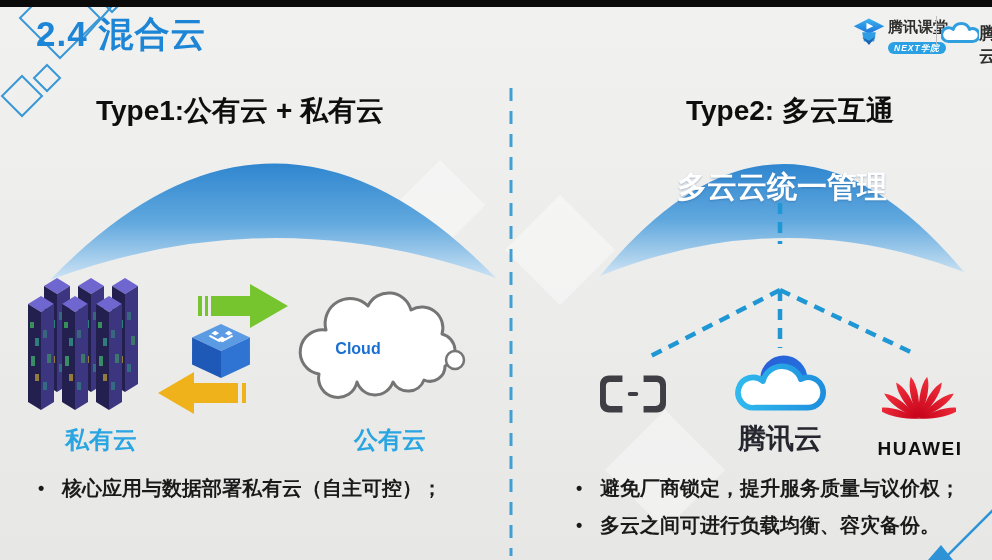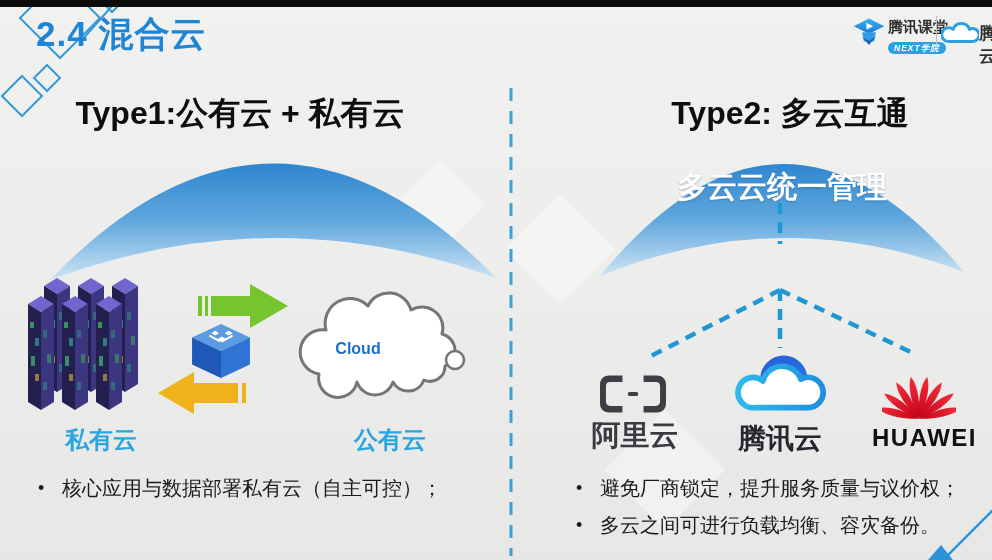--- a/index.html
+++ b/index.html
@@ -11,30 +11,30 @@
   #topbar{left:0;top:0;width:992px;height:7px;background:#0b0b0b;z-index:6;}
   #deco{left:0;top:0;width:992px;height:560px;z-index:1;pointer-events:none;}
   .z2{z-index:2;}
   #page-title{left:36px;top:11px;font-size:35px;font-weight:800;color:#1d85d6;letter-spacing:1px;z-index:3;}
   
   .brand-text{font-size:15px;font-weight:700;color:#2e2e2e;}
   #next-badge{background:#2ba0e2;color:#fff;font-size:8.5px;font-style:italic;font-weight:700;
               padding:1px 6px;border-radius:6px;letter-spacing:1px;}
   #brand-divider{left:936px;top:16px;width:1px;height:28px;background:#bdbdbd;z-index:3;}
   
-  .col-heading{font-size:32px;font-weight:800;color:#0e0e0e;z-index:2;}
+  .col-heading{font-size:28px;font-weight:800;color:#0e0e0e;z-index:2;}
   .arc-label{color:#fff;font-weight:700;text-shadow:0 1px 2px rgba(30,80,130,.35);z-index:3;}
   .node-label{font-size:24px;font-weight:800;color:#29a5e1;z-index:3;}
   #cloud-word{font-size:16px;font-weight:800;color:#1a6fd0;z-index:3;}
   #gw-box{left:711px;top:242px;width:142px;height:48px;background:#27a5d8;border:2px solid #0f4f6e;
           box-sizing:border-box;color:#fff;font-size:23px;line-height:44px;text-align:center;z-index:4;}
   
   .bullets{margin:0;padding:0;list-style:none;z-index:2;}
   .bullets li{position:relative;font-size:20px;color:#1a1a1a;line-height:37px;padding-left:30px;
-              font-weight:400;white-space:nowrap;}
+              font-weight:700;white-space:nowrap;}
   .bullets li::before{content:"•";position:absolute;left:6px;top:0;font-size:18px;color:#1a1a1a;}
   .provider-name{font-weight:600;z-index:2;}
 </style>
 </head>
 <body>
 
 <div id="stage">
 
   <div class="abs" id="topbar"></div>
 
@@ -178,21 +178,20 @@
   </svg>
 
 
   <svg class="abs z2" style="left:600px;top:374px;width:66px;height:40px" viewBox="0 0 100 56">
     <g fill="#3e3e44">
       <path d="M34,0 H14 C5,0 0,6 0,14 V42 C0,50 5,56 14,56 H34 V46 H16 C11,46 9,43 9,39 V17 C9,12 11,10 16,10 H34 Z"></path>
       <path d="M66,0 H86 C95,0 100,6 100,14 V42 C100,50 95,56 86,56 H66 V46 H84 C89,46 91,43 91,39 V17 C91,12 89,10 84,10 H66 Z"></path>
       <rect x="42" y="25" width="16" height="6" rx="3"></rect>
     </g>
   </svg>
-  <div class="abs ctr provider-name" style="left:585px;top:416px;width:100px;font-size:29px;color:#3a3a40">阿里云</div>
 
   <svg class="abs z2" style="left:728px;top:347px;width:104px;height:70px" viewBox="0 0 104 74">
     <defs>
       <linearGradient id="tcd" x1="0" y1="0" x2="1" y2="1">
         <stop offset="0" stop-color="#2a5bd7"></stop>
           <stop offset="1" stop-color="#1f7de0"></stop>
       </linearGradient>
       <linearGradient id="tcl" x1="0" y1="0" x2="1" y2="0">
         <stop offset="0" stop-color="#2fb9ee"></stop>
           <stop offset="1" stop-color="#1f8fdd"></stop>
@@ -214,20 +213,20 @@
       <path transform="rotate(-76 50 88)" d="M50,88 C45,70 42,44 50,30 C58,44 55,70 50,88 Z"></path>
       <path transform="rotate(-54 50 88)" d="M50,88 C45,70 42,44 50,30 C58,44 55,70 50,88 Z"></path>
       <path transform="rotate(-32 50 88)" d="M50,88 C45,70 42,44 50,30 C58,44 55,70 50,88 Z"></path>
       <path transform="rotate(-11 50 88)" d="M50,88 C45,70 42,44 50,30 C58,44 55,70 50,88 Z"></path>
       <path transform="rotate(11 50 88)" d="M50,88 C45,70 42,44 50,30 C58,44 55,70 50,88 Z"></path>
       <path transform="rotate(32 50 88)" d="M50,88 C45,70 42,44 50,30 C58,44 55,70 50,88 Z"></path>
       <path transform="rotate(54 50 88)" d="M50,88 C45,70 42,44 50,30 C58,44 55,70 50,88 Z"></path>
       <path transform="rotate(76 50 88)" d="M50,88 C45,70 42,44 50,30 C58,44 55,70 50,88 Z"></path>
     </g>
   </svg>
-  <div class="abs ctr provider-name" style="left:872px;top:424px;width:96px;font-size:24px;font-weight:800;color:#101010;letter-spacing:1.5px">HUAWEI</div>
+  <div class="abs ctr provider-name" style="left:872px;top:438px;width:96px;font-size:19px;font-weight:800;color:#101010;letter-spacing:1.5px">HUAWEI</div>
 
   <ul class="abs bullets" style="left:570px;top:470px;width:430px">
     <li>避免厂商锁定，提升服务质量与议价权；</li>
     <li>多云之间可进行负载均衡、容灾备份。</li>
   </ul>
 
 </div>
 
 </body></html>

